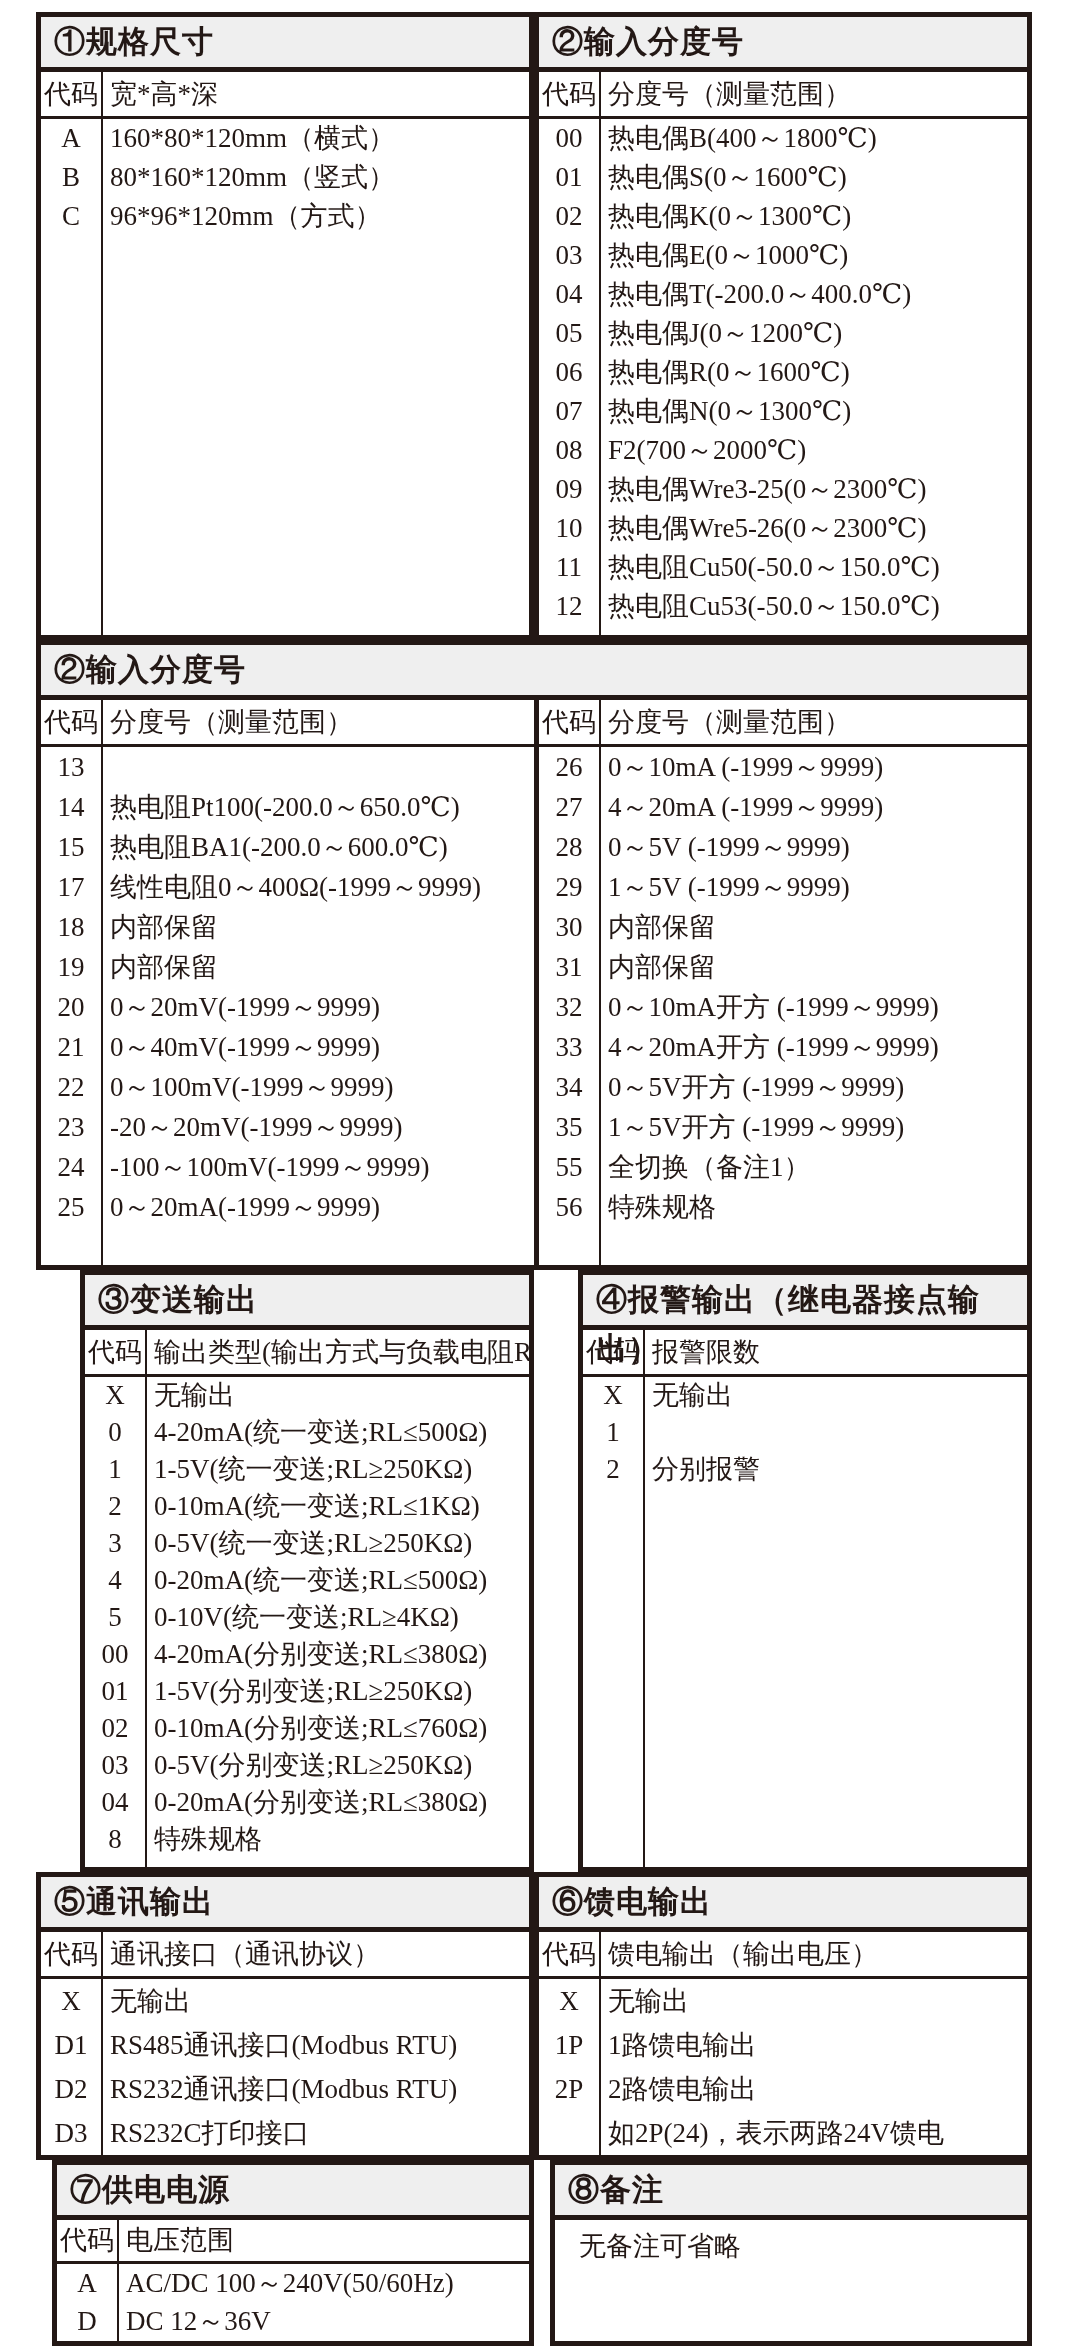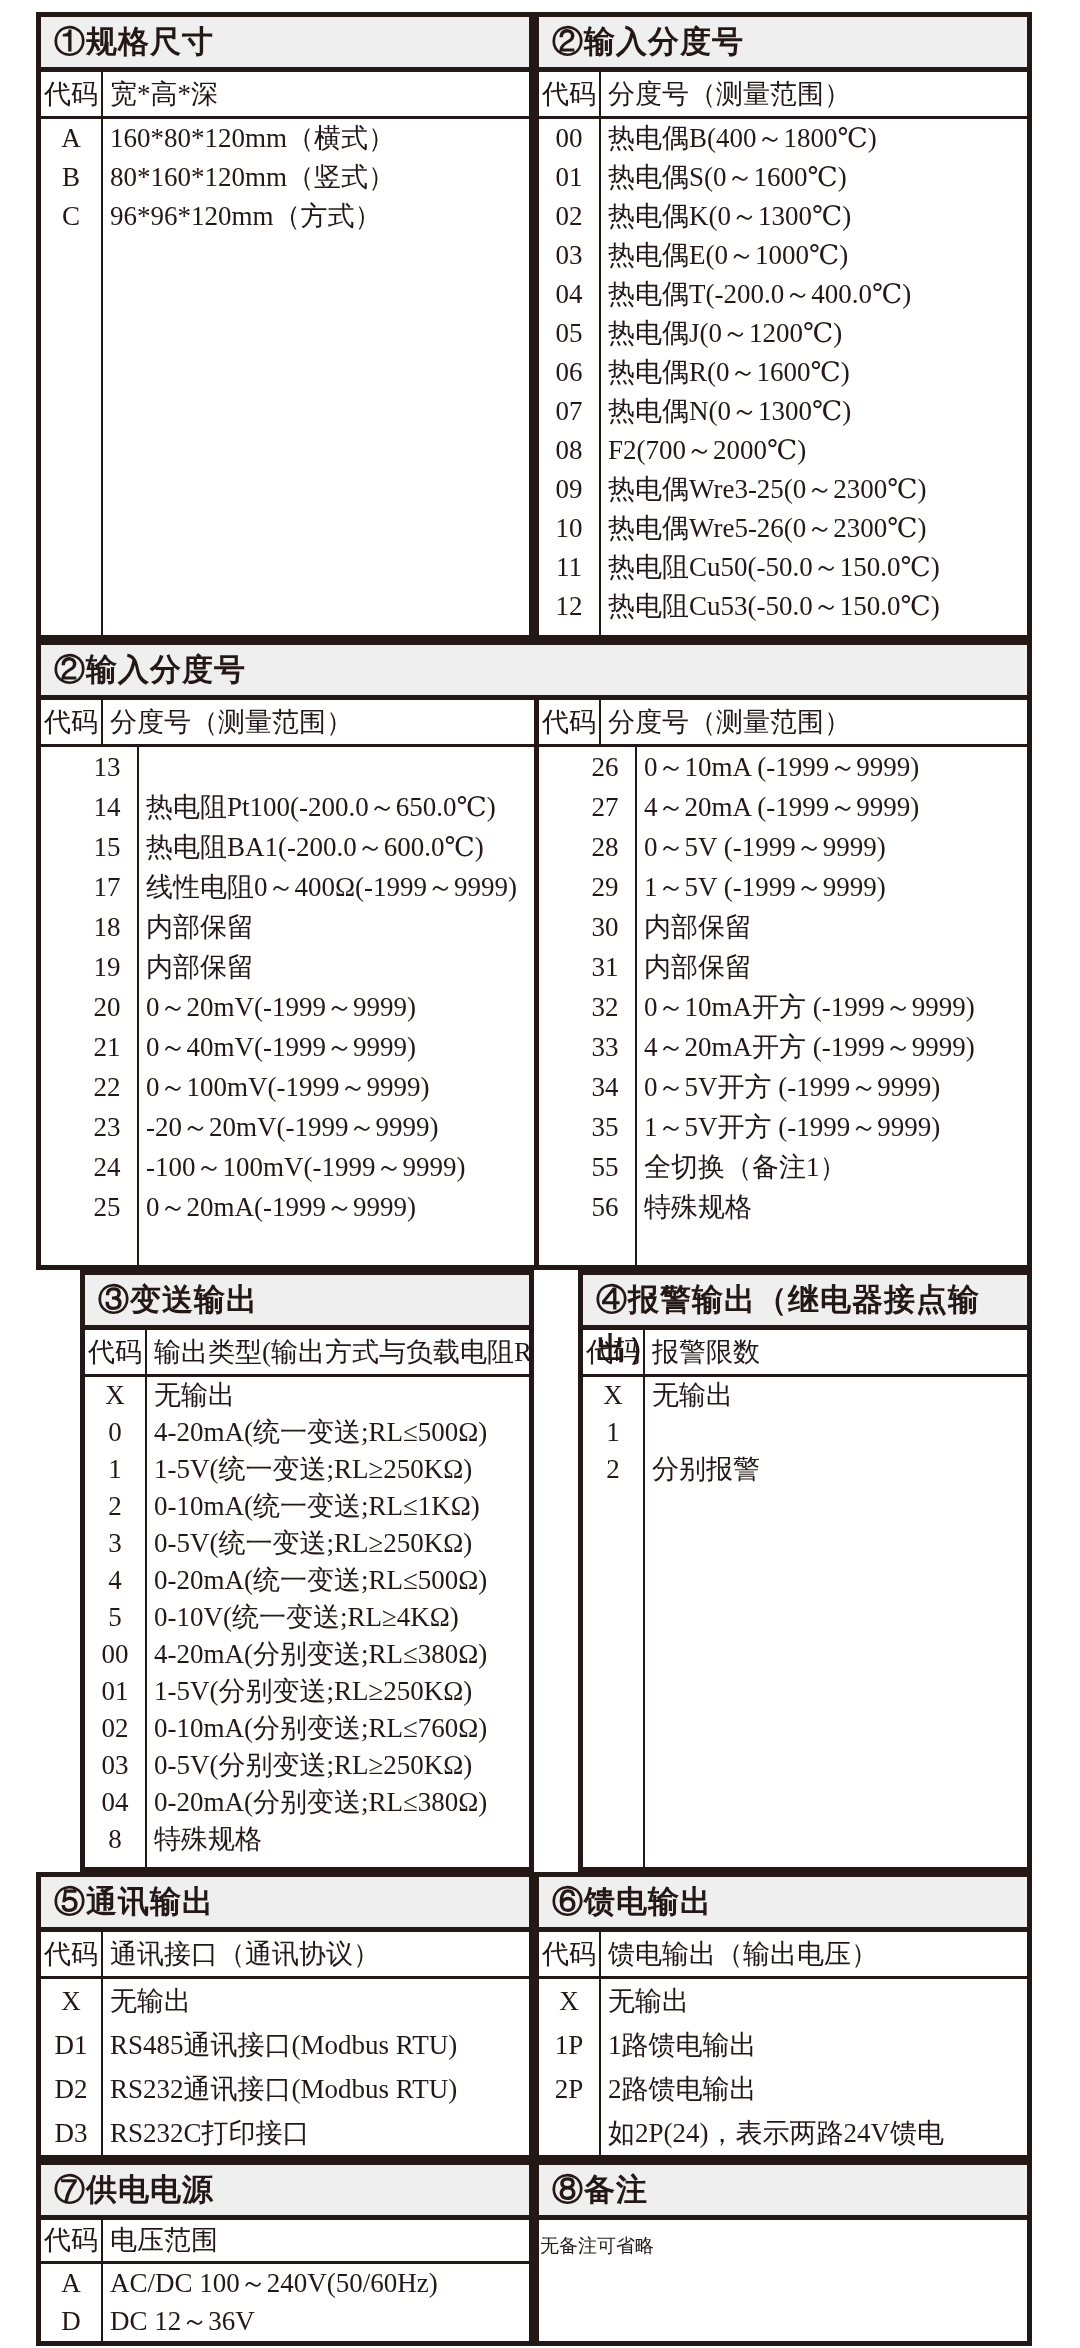--- a/index.html
+++ b/index.html
@@ -31,31 +31,31 @@
     flex:0 0 62px; width:62px; text-align:center;
     border-right:2px solid #231815;
   }
   .cell.desc { flex:1; padding-left:7px; white-space:nowrap; overflow:hidden; }
   .halves { display:flex; flex:1; }
   .half { width:50%; display:flex; flex-direction:column; }
   .half + .half { border-left:5px solid #231815; }
   .rows { display:flex; flex-direction:column; flex:1; }
   .row { display:flex; flex:0 0 auto; font-size:27px; }
   .row.filler { flex:1 1 auto; height:auto; }
-  .note { padding:5px 0 0 1px; font-size:19px; line-height:42px; }
+  .note { padding:5px 0 0 24px; font-size:27px; line-height:42px; }
 
   .b1 .tbl { height:628px; }
   .b1 .row { height:39px; line-height:39px; }
   .b2 .tbl { height:630px; }
-  .b2 .row { height:40px; line-height:40px;padding-left:36px; }
+  .b2 .row { height:40px; line-height:40px; }
   .b3 .tbl { height:602px;margin-left:44px; }
   .b3 .row { height:37px; line-height:37px; }
   .b4 .tbl { height:288px; }
   .b4 .row { height:44px; line-height:44px; }
-  .b5 .tbl { height:186px; }
+  .b5 .tbl { height:186px;margin-left:16px; }
   .b5 .cols { height:44px; line-height:41px; }
   .b5 .row { height:38px; line-height:38px; }
 </style>
 </head>
 <body>
 
 <div class="page">
 
   <div class="block pair b1">
     <section class="tbl">

